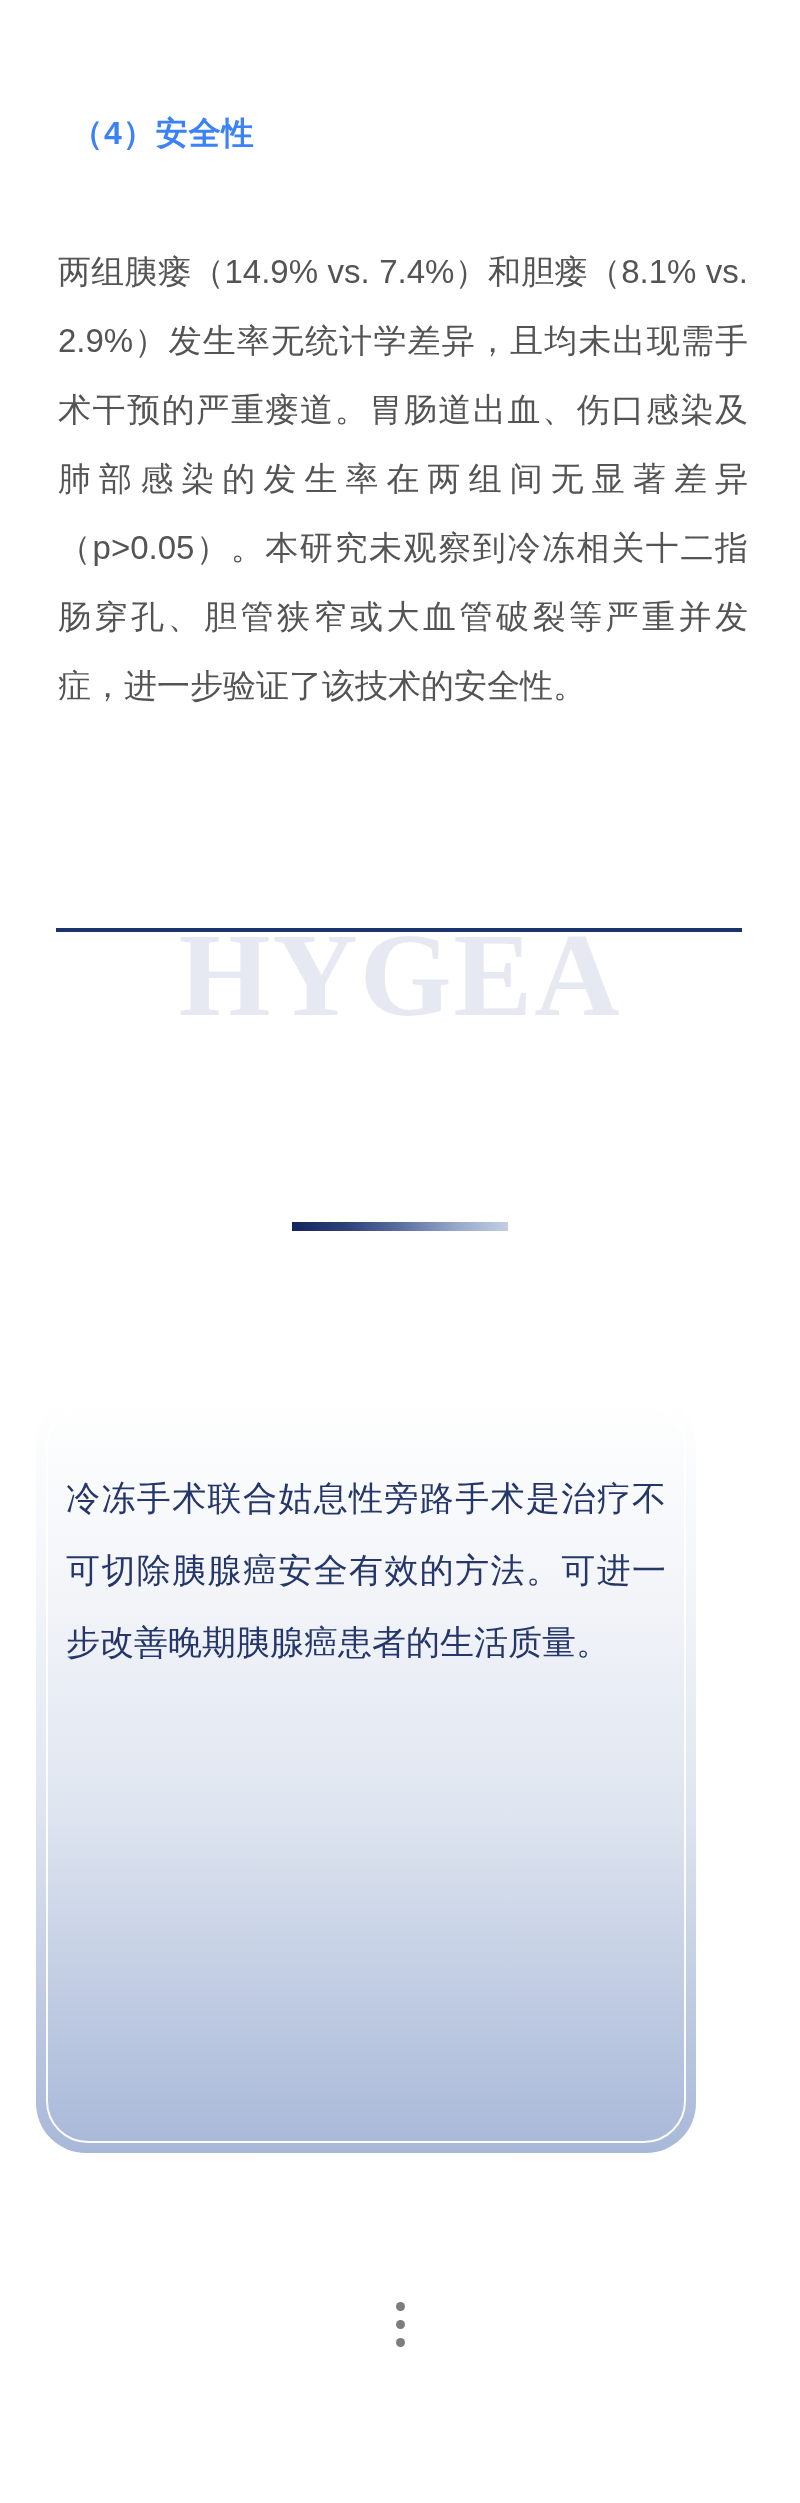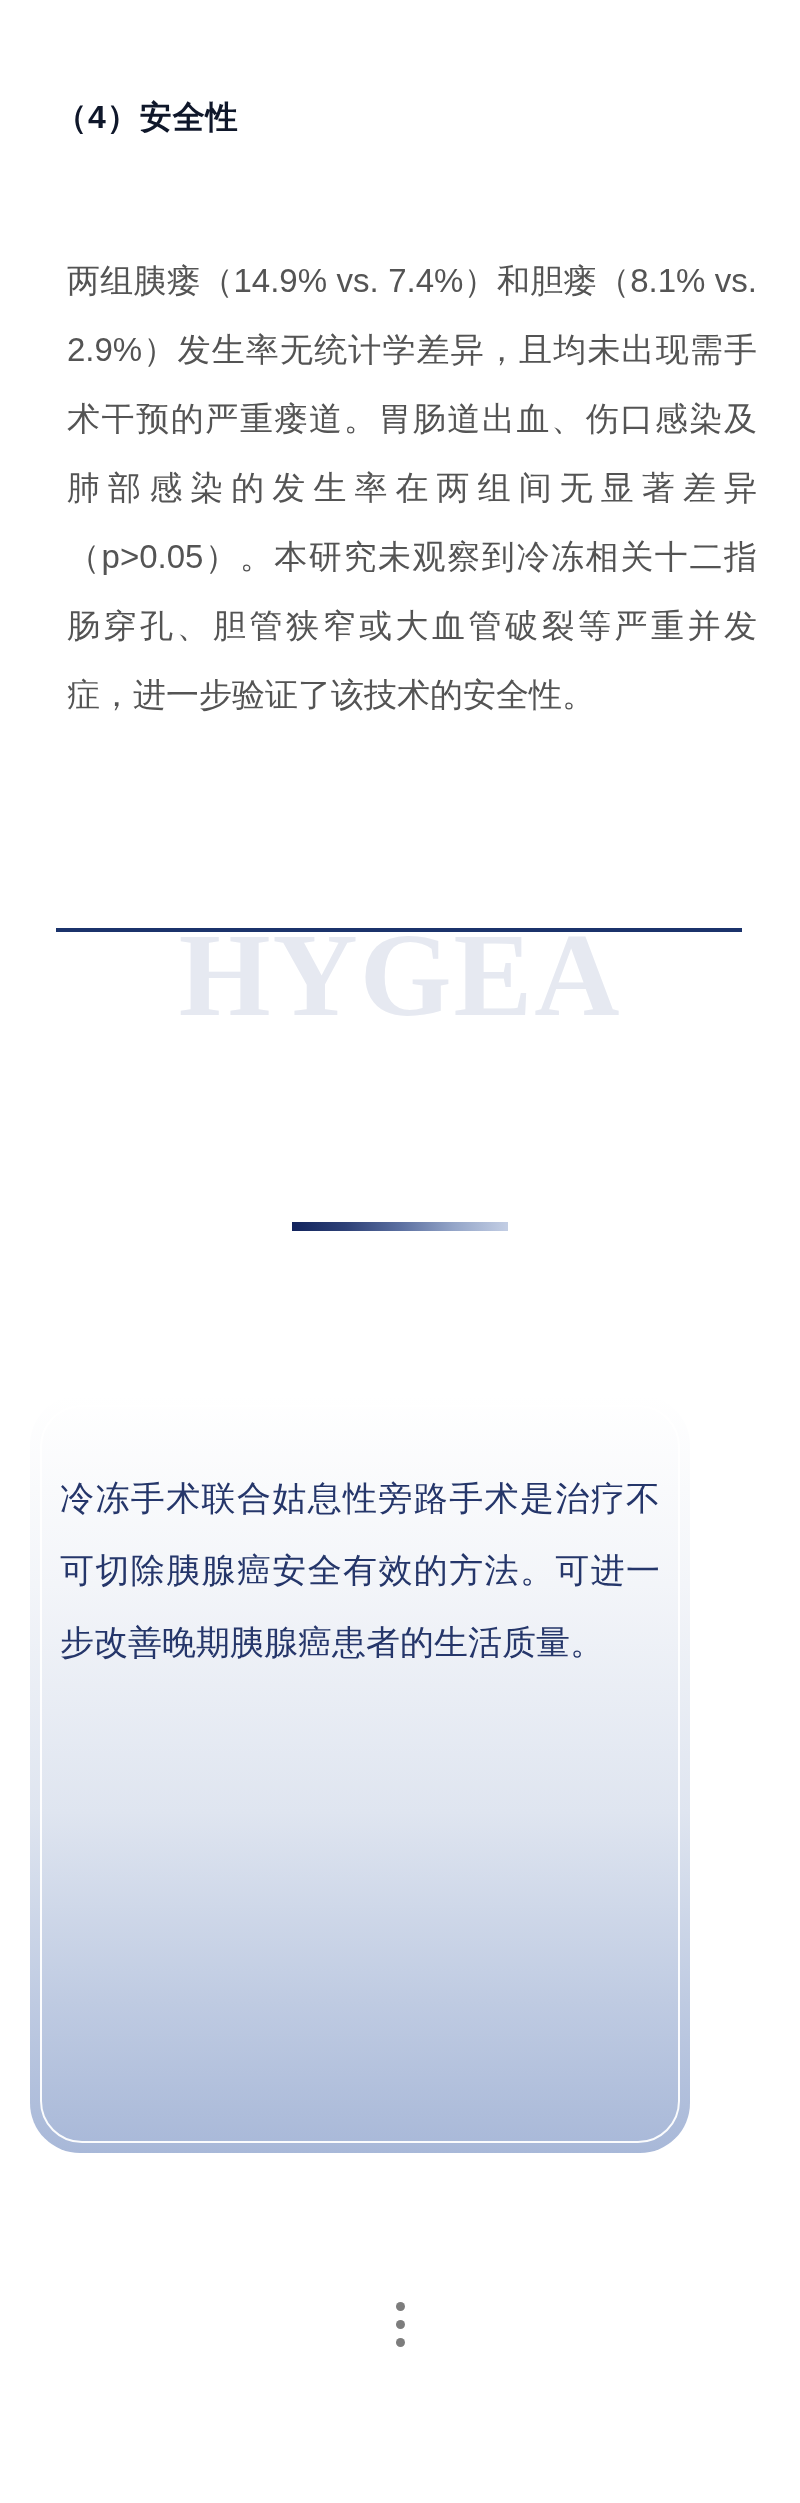--- a/index.html
+++ b/index.html
@@ -11,31 +11,31 @@
     font-family: "Liberation Sans", "DejaVu Sans", sans-serif;
     overflow: hidden;
   }
 
   .section-heading {
     position: absolute;
     left: 55px;
     top: 96px;
     font-size: 32px;
     font-weight: bold;
-    color: #0f172a;
+    color: #3b82f6;
     letter-spacing: 1px;
-    margin: 0;
+    margin: 16px;
   }
 
   .safety-paragraph {
     position: absolute;
     left: 55px;
     top: 234px;
     width: 690px;
-    margin: 12px;
+    margin: 3px;
     font-size: 33px;
     line-height: 69px;
     color: #545454;
     text-align: justify;
     text-justify: inter-ideograph;
   }
 
   .section-divider {
     position: absolute;
     left: 56px;
@@ -99,21 +99,21 @@
     top: 1222px;
     left: 292px;
     width: 216px;
     height: 9px;
     background: linear-gradient(90deg, #12245d 0%, #2e4177 25%, #5b6fa0 50%, #94a5c8 75%, #c3cee4 100%);
   }
 
   .conclusion-card {
     position: absolute;
     top: 1395px;
-    left: 30px;
+    left: 36px;
     width: 660px;
     height: 758px;
     border-radius: 50px;
     background: linear-gradient(180deg, #ffffff 0%, #f3f5f9 25%, #dfe5f0 55%, #bfcbe2 80%, #a8b8d8 100%);
     box-sizing: border-box;
   }
   .conclusion-card::before {
     content: "";
     position: absolute;
     top: 10px; left: 10px; right: 10px; bottom: 10px;

